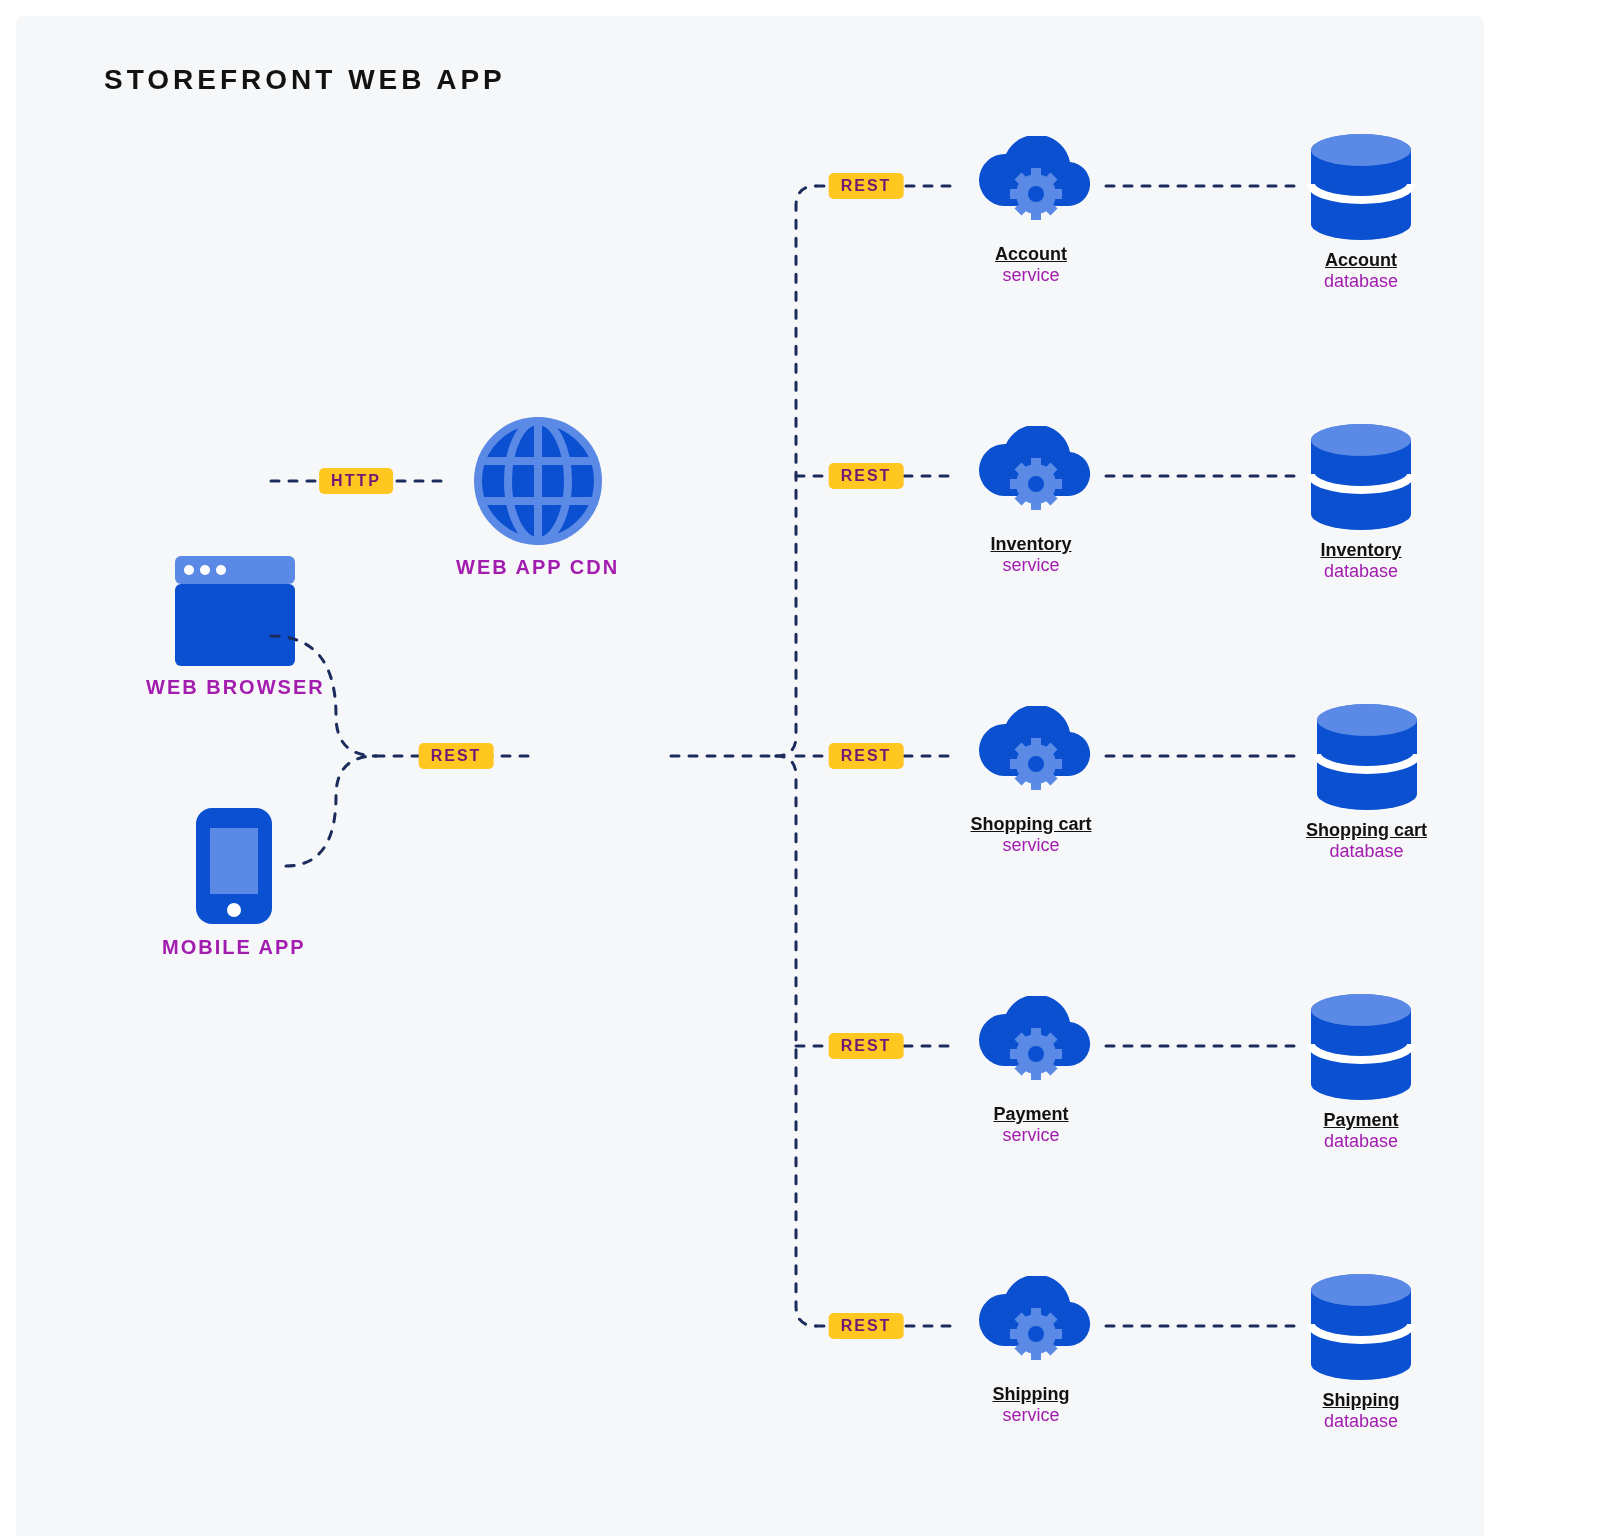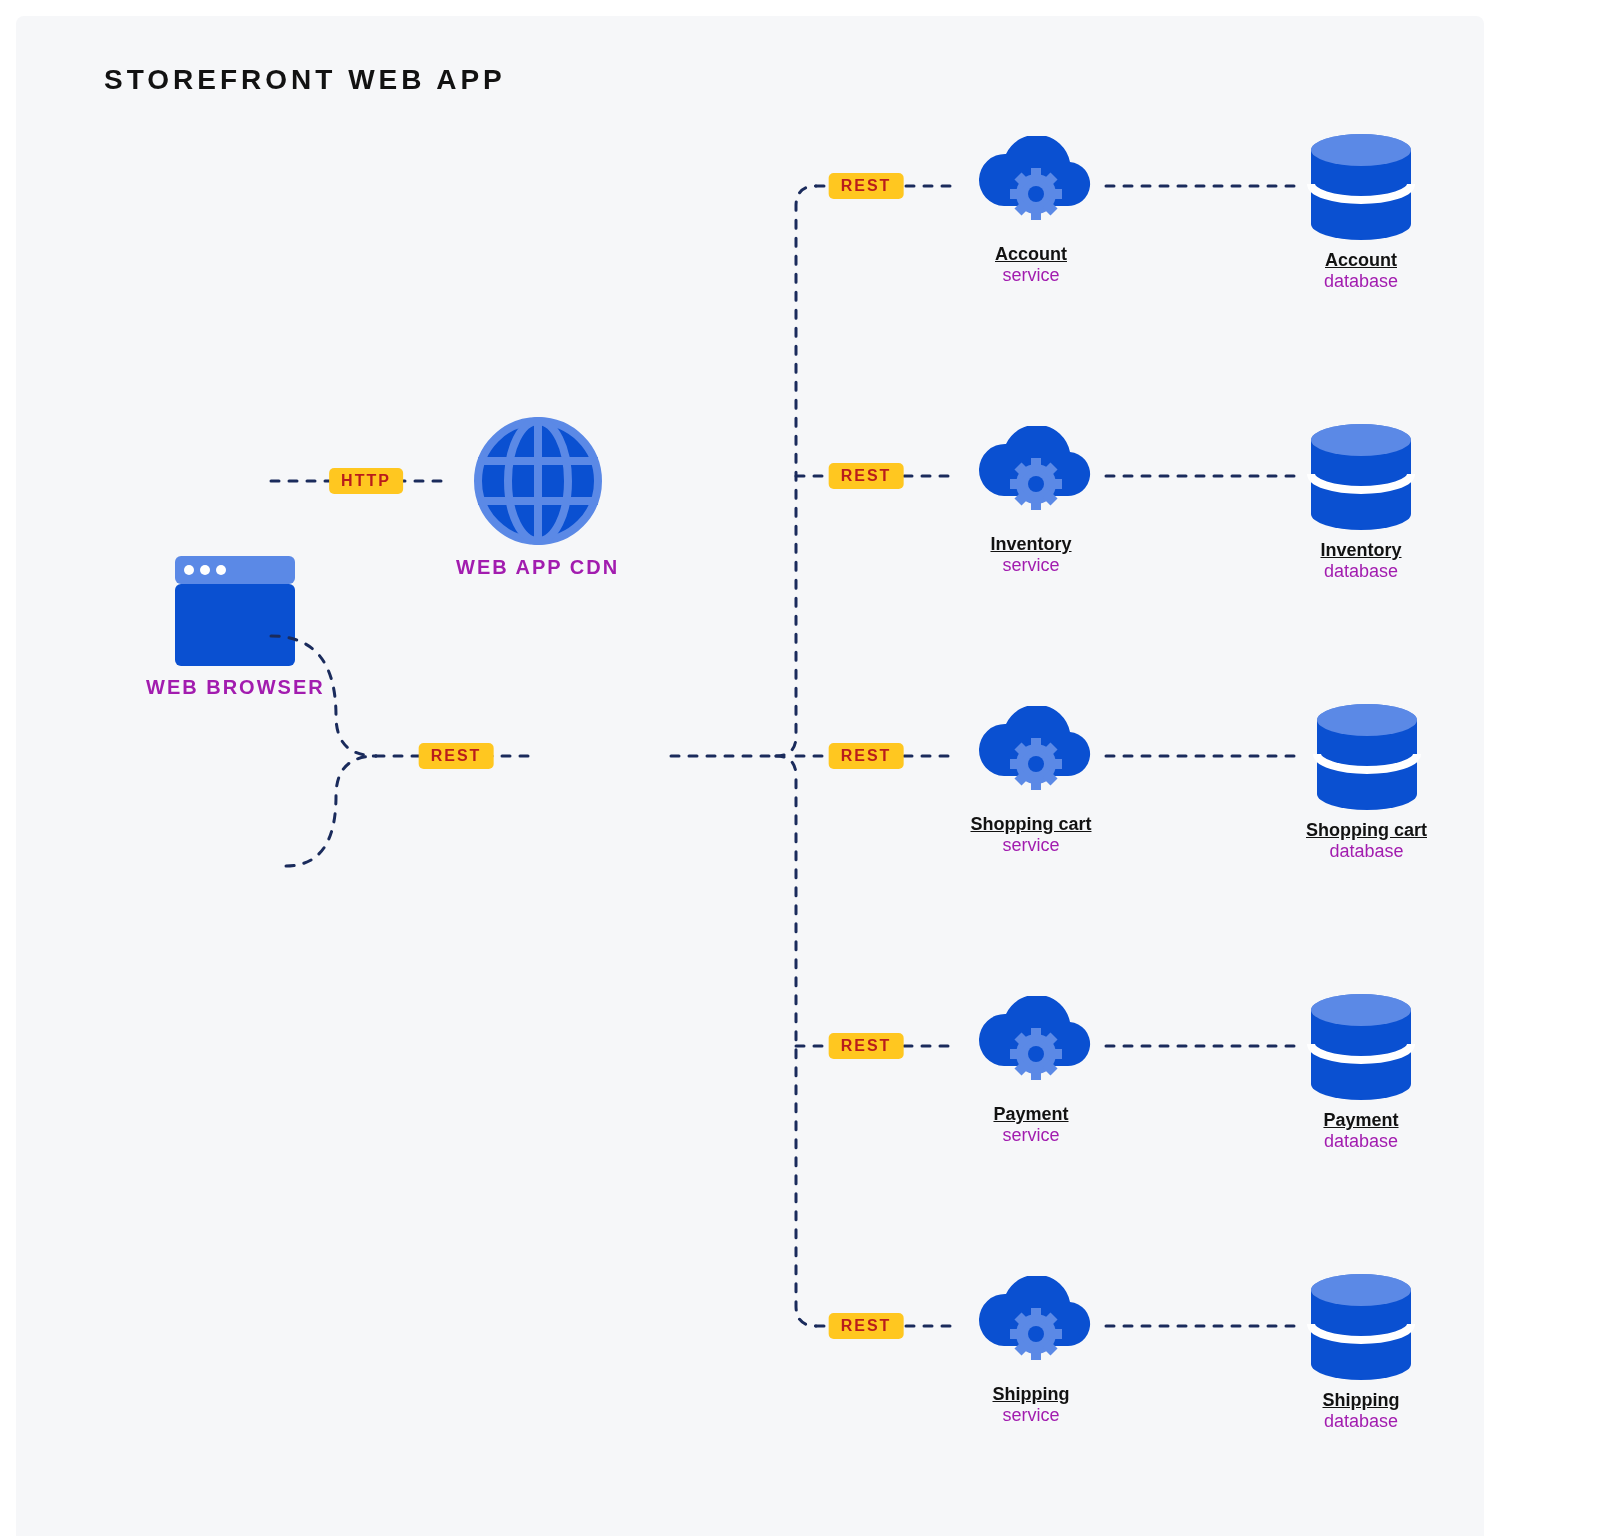--- a/index.html
+++ b/index.html
@@ -42,21 +42,21 @@
   .node-title{font-size:18px;font-weight:700;color:#121212;margin-top:8px;text-decoration:underline;}
   .node-title2{font-size:18px;color:#a21caf;}
 
   
   svg{display:block;}
 
   
   .badge{
     position:absolute;
     background:var(--yellow);
-    color:#b91c1c;
+    color:#701a75;
     font-size:16px;
     font-weight:800;
     letter-spacing:2px;
     padding:4px 12px;
     border-radius:5px;
     transform:translate(-50%,-50%);
   }
 
   
   .wires{position:absolute;inset:0;pointer-events:none;}
@@ -75,20 +75,30 @@
         <rect x="0" y="0" width="120" height="28" rx="6" fill="#5b89e6"></rect>
         <circle cx="14" cy="14" r="5" fill="#fff"></circle>
         <circle cx="30" cy="14" r="5" fill="#fff"></circle>
         <circle cx="46" cy="14" r="5" fill="#fff"></circle>
         <rect x="0" y="28" width="120" height="82" rx="6" fill="#0a50d1"></rect>
       </svg>
     </span>
     <div class="node-label bold">WEB BROWSER</div>
   </div>
 
+  <div class="node" style="left:146px; top:790px;">
+    <span class="ico-wrap">
+      <svg width="80" height="120" viewBox="0 0 80 120">
+        <rect x="2" y="2" width="76" height="116" rx="16" fill="#0a50d1"></rect>
+        <rect x="16" y="22" width="48" height="66" fill="#5b89e6"></rect>
+        <circle cx="40" cy="104" r="7" fill="#fff"></circle>
+      </svg>
+    </span>
+    <div class="node-label bold">MOBILE APP</div>
+  </div>
 
   <div class="node" style="left:440px; top:400px;">
     <span class="ico-wrap">
       <svg width="130" height="130" viewBox="0 0 130 130">
         <circle cx="65" cy="65" r="60" fill="#0a50d1"></circle>
         <ellipse cx="65" cy="65" rx="60" ry="60" fill="none" stroke="#5b89e6" stroke-width="8"></ellipse>
         <ellipse cx="65" cy="65" rx="30" ry="60" fill="none" stroke="#5b89e6" stroke-width="8"></ellipse>
         <line x1="5" y1="45" x2="125" y2="45" stroke="#5b89e6" stroke-width="8"></line>
         <line x1="5" y1="85" x2="125" y2="85" stroke="#5b89e6" stroke-width="8"></line>
         <line x1="65" y1="5" x2="65" y2="125" stroke="#5b89e6" stroke-width="8"></line>
@@ -302,21 +312,21 @@
       <path d="M800 1310 L940 1310"></path>
 
       <path d="M1090 170 L1280 170"></path>
       <path d="M1090 460 L1280 460"></path>
       <path d="M1090 740 L1280 740"></path>
       <path d="M1090 1030 L1280 1030"></path>
       <path d="M1090 1310 L1280 1310"></path>
     </g>
   </svg>
 
-  <div class="badge" style="left:350px; top:465px;">HTTP</div>
+  <div class="badge" style="left:340px; top:465px;">HTTP</div>
   <div class="badge" style="left:440px; top:740px;">REST</div>
   <div class="badge" style="left:850px; top:170px;">REST</div>
   <div class="badge" style="left:850px; top:460px;">REST</div>
   <div class="badge" style="left:850px; top:740px;">REST</div>
   <div class="badge" style="left:850px; top:1030px;">REST</div>
   <div class="badge" style="left:850px; top:1310px;">REST</div>
 
 </div>
 
 </body></html>

